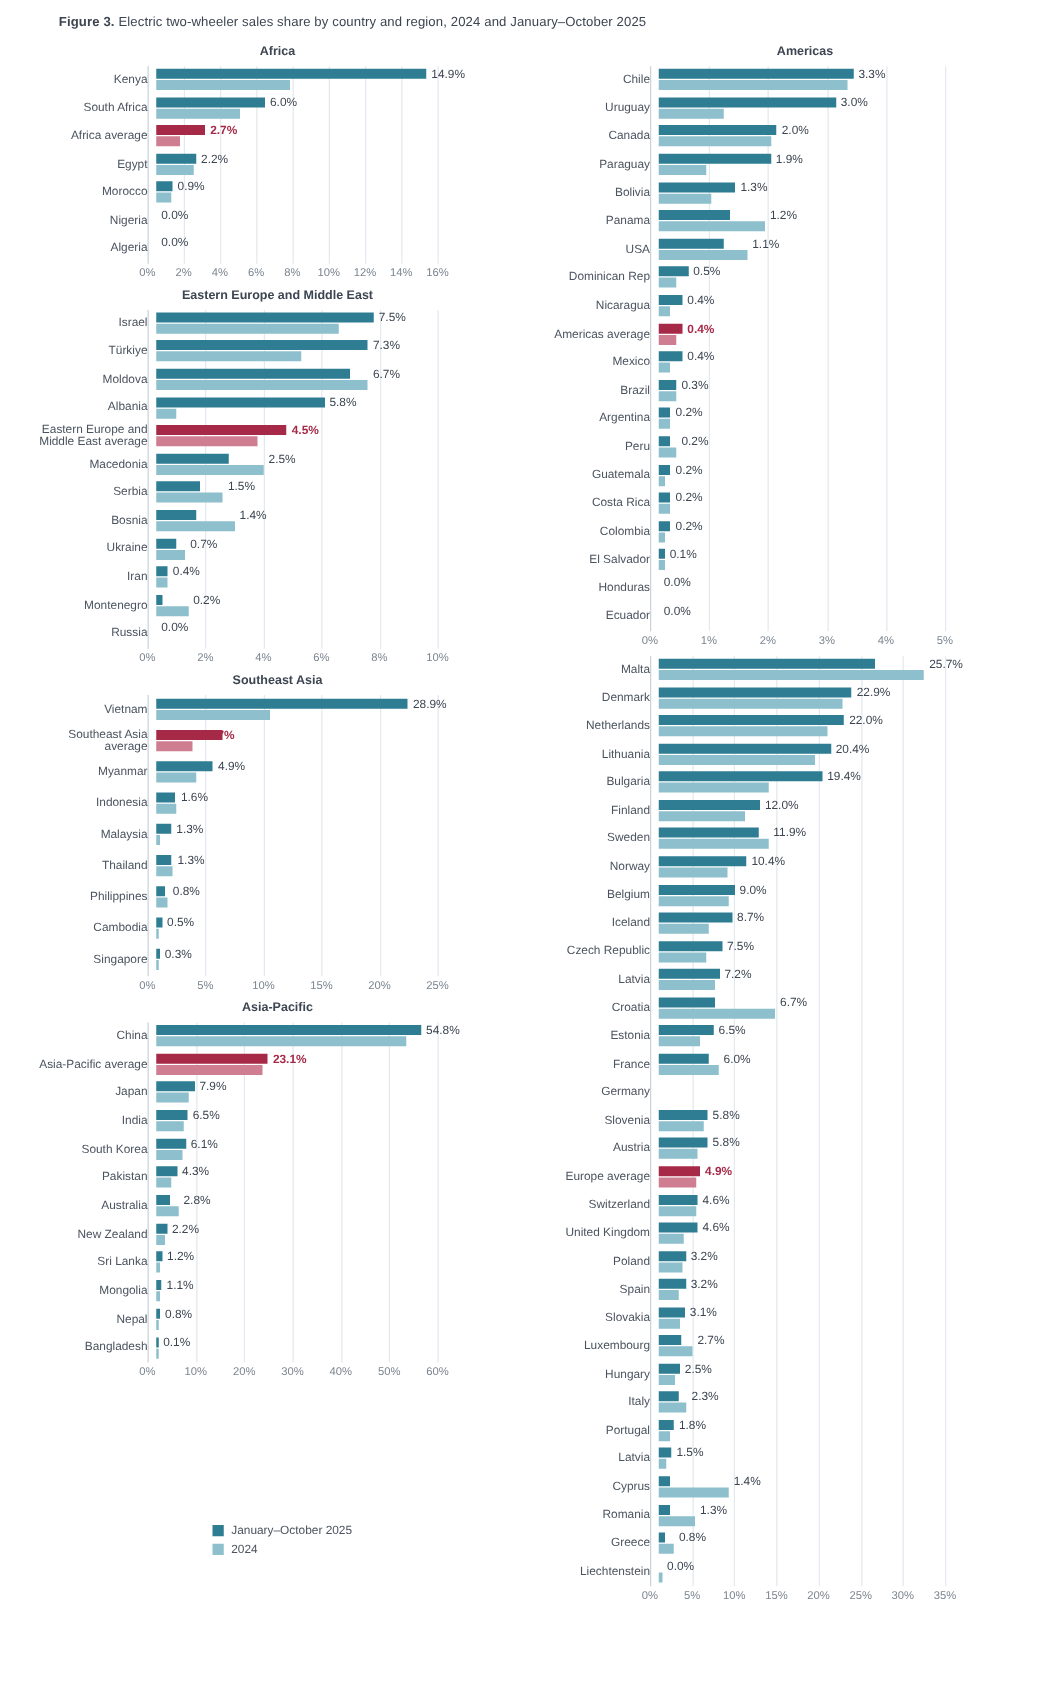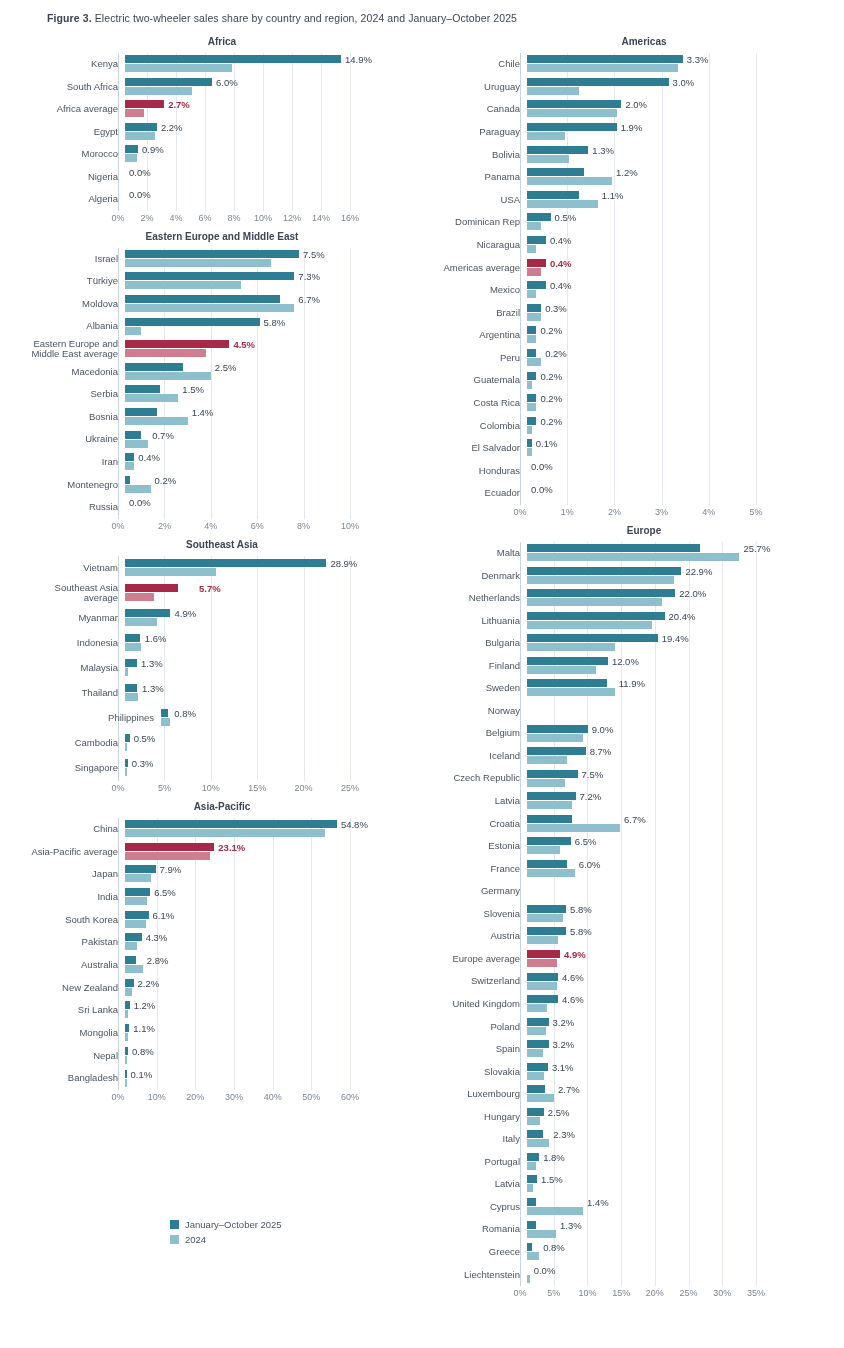--- a/index.html
+++ b/index.html
@@ -298,21 +298,21 @@
               <div class="bar b2024" style="width: 90.944px; top: 12.5px;"></div>
               <div class="vlabel" style="left: 205.376px; top: 2.5px;">28.9%</div>
             </div>
           </div>
           <div class="row" style="height: 25px;">
             <div class="cat" style="width: 118px; flex-basis: 118px;">Southeast Asia
 average</div>
             <div class="bars" style="height: 25px;">
               <div class="bar b2025 avg2025" style="width: 52.896px; top: 3.5px;"></div>
               <div class="bar b2024 avg2024" style="width: 28.768px; top: 12.5px;"></div>
-              <div class="vlabel accent" style="left: 74px; top: 2.5px;">5.7%</div>
+              <div class="vlabel accent" style="left: 41px; top: 2.5px;">5.7%</div>
             </div>
           </div>
           <div class="row" style="height: 25px;">
             <div class="cat" style="width: 118px; flex-basis: 118px;">Myanmar</div>
             <div class="bars" style="height: 25px;">
               <div class="bar b2025" style="width: 45.472px; top: 3.5px;"></div>
               <div class="bar b2024" style="width: 32.48px; top: 12.5px;"></div>
               <div class="vlabel" style="left: 49.472px; top: 2.5px;">4.9%</div>
             </div>
           </div>
@@ -333,21 +333,21 @@
             </div>
           </div>
           <div class="row" style="height: 25px;">
             <div class="cat" style="width: 118px; flex-basis: 118px;">Thailand</div>
             <div class="bars" style="height: 25px;">
               <div class="bar b2025" style="width: 12.064px; top: 3.5px;"></div>
               <div class="bar b2024" style="width: 12.992px; top: 12.5px;"></div>
               <div class="vlabel" style="left: 16.992px; top: 2.5px;">1.3%</div>
             </div>
           </div>
-          <div class="row" style="height: 25px; padding-left: 36px;">
+          <div class="row" style="height: 25px;">
             <div class="cat" style="width: 118px; flex-basis: 118px;">Philippines</div>
             <div class="bars" style="height: 25px;">
               <div class="bar b2025" style="width: 7.424px; top: 3.5px;"></div>
               <div class="bar b2024" style="width: 9.28px; top: 12.5px;"></div>
               <div class="vlabel" style="left: 13.28px; top: 2.5px;">0.8%</div>
             </div>
           </div>
           <div class="row" style="height: 25px;">
             <div class="cat" style="width: 118px; flex-basis: 118px;">Cambodia</div>
             <div class="bars" style="height: 25px;">
@@ -675,21 +675,20 @@
           <span style="left: 0px;">0%</span>
           <span style="left: 47.2px;">1%</span>
           <span style="left: 94.4px;">2%</span>
           <span style="left: 141.6px;">3%</span>
           <span style="left: 188.8px;">4%</span>
           <span style="left: 236px;">5%</span>
         </div>
       </div>
     </div>
     <div class="panel">
-      <div class="panel-title">Europe</div>
       <div class="plot">
         <div class="rows">
           <div class="grid" style="left: 100px;">
             <i class="zero" style="left: 0px;"></i>
             <i style="left: 33.7143px;"></i>
             <i style="left: 67.4286px;"></i>
             <i style="left: 101.143px;"></i>
             <i style="left: 134.857px;"></i>
             <i style="left: 168.571px;"></i>
             <i style="left: 202.286px;"></i>
@@ -746,20 +745,25 @@
           <div class="row" style="height: 22.55px;">
             <div class="cat" style="width: 100px; flex-basis: 100px;">Sweden</div>
             <div class="bars" style="height: 22.55px;">
               <div class="bar b2025" style="width: 80.24px; top: 2.275px;"></div>
               <div class="bar b2024" style="width: 87.6571px; top: 11.275px;"></div>
               <div class="vlabel" style="left: 91.6571px; top: 1.275px;">11.9%</div>
             </div>
           </div>
           <div class="row" style="height: 22.55px;">
             <div class="cat" style="width: 100px; flex-basis: 100px;">Norway</div>
+            <div class="bars" style="height: 22.55px;">
+              <div class="bar b2025" style="width: 70.1257px; top: 2.275px;"></div>
+              <div class="bar b2024" style="width: 54.6171px; top: 11.275px;"></div>
+              <div class="vlabel" style="left: 74.1257px; top: 1.275px;">10.4%</div>
+            </div>
           </div>
           <div class="row" style="height: 22.55px;">
             <div class="cat" style="width: 100px; flex-basis: 100px;">Belgium</div>
             <div class="bars" style="height: 22.55px;">
               <div class="bar b2025" style="width: 60.6857px; top: 2.275px;"></div>
               <div class="bar b2024" style="width: 55.9657px; top: 11.275px;"></div>
               <div class="vlabel" style="left: 64.6857px; top: 1.275px;">9.0%</div>
             </div>
           </div>
           <div class="row" style="height: 22.55px;">

